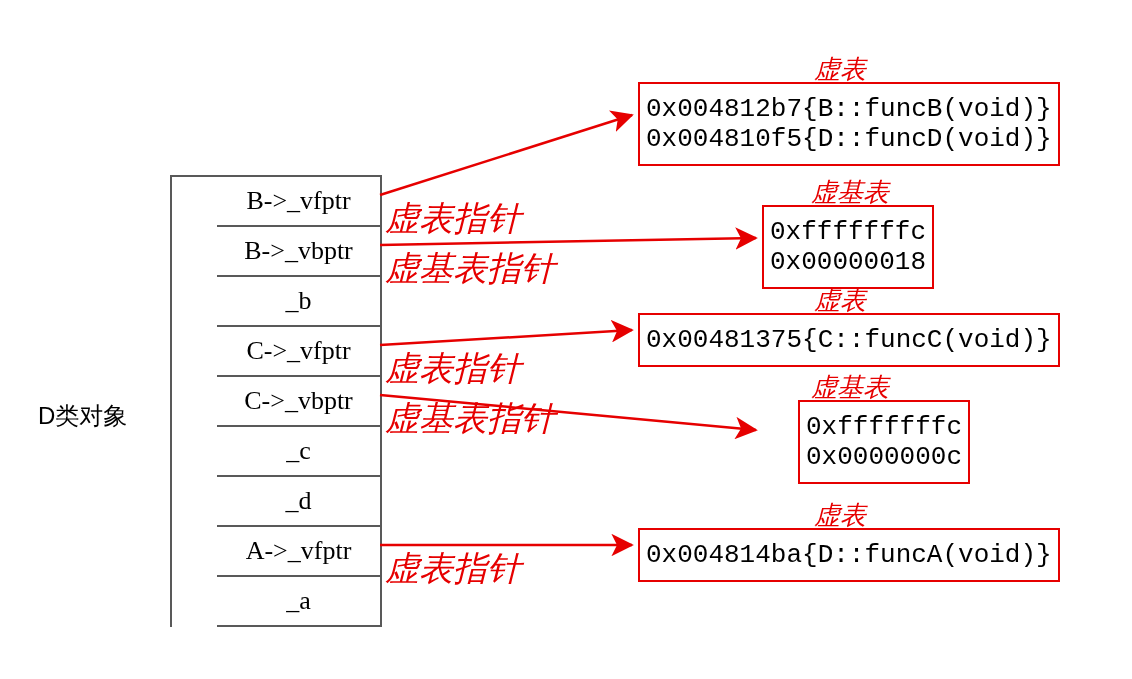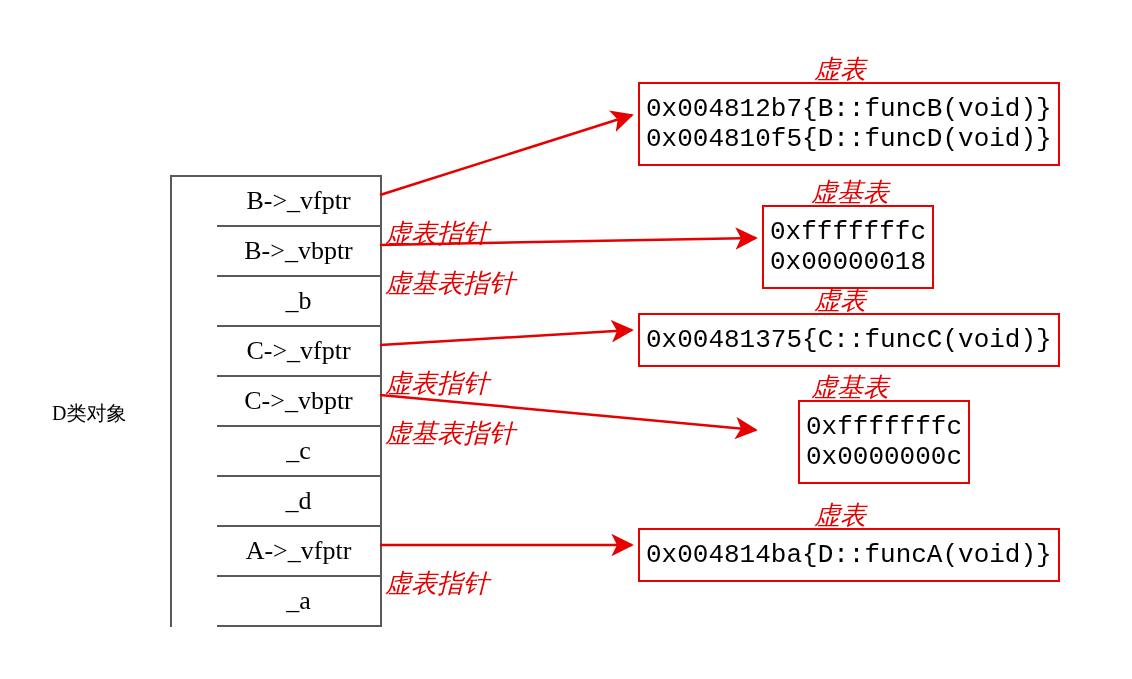--- a/index.html
+++ b/index.html
@@ -29,24 +29,24 @@
     height: 48px;
     line-height: 48px;
     text-align: center;
     border-bottom: 2px solid #595959;
     font-size: 26px;
     font-family: "Times New Roman", serif;
     margin-left: 45px;
   }
   .object-label {
     position: absolute;
-    left: 52px;
+    left: 38px;
     top: 400px;
-    font-size: 20px;
-    font-family: Liberation Serif, serif;
+    font-size: 24px;
+    font-family: Liberation Sans, sans-serif;
   }
   .redbox {
     position: absolute;
     border: 2px solid #e60000;
     font-family: "Courier New", monospace;
     color: #000;
     font-size: 26px;
     line-height: 30px;
     padding: 10px 6px;
     white-space: pre;
@@ -57,23 +57,22 @@
     font-family: Liberation Sans, sans-serif;
     font-size: 26px;
     font-style: italic;
     text-align: center;
     width: 120px;
   }
   .ptr-label {
     position: absolute;
     color: #e60000;
     font-family: Liberation Sans, sans-serif;
-    font-size: 26px;
+    font-size: 34px;
     font-style: italic;
-    margin-top: 20px;
   }
   svg.arrows {
     position: absolute;
     left: 0; top: 0;
     width: 1132px; height: 679px;
     pointer-events: none;
   }
 </style>
 </head>
 <body>

